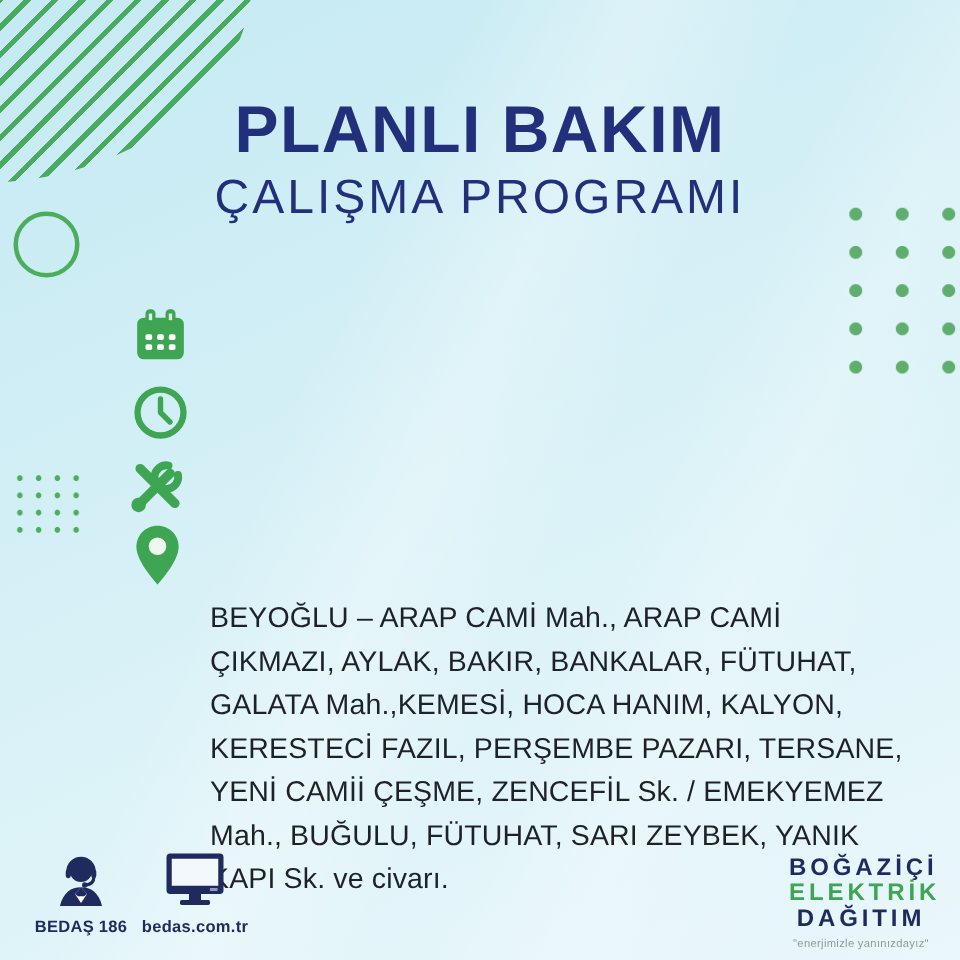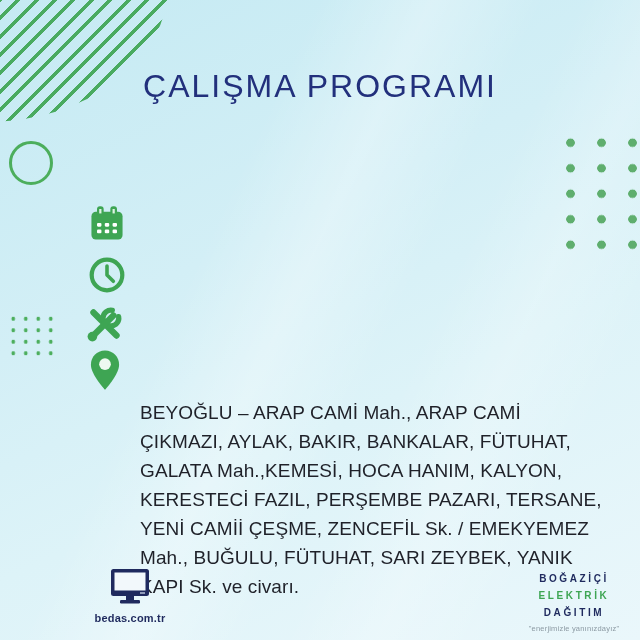--- a/index.html
+++ b/index.html
@@ -36,55 +36,56 @@
   }
   .dots-right{
     position:absolute; left:552px; top:126px; width:90px; height:124px;
     background-image:radial-gradient(circle,#5fae6e 4px,transparent 4.6px);
     background-size:31px 25.5px; background-position:3px 4px;
   }
 
   
   .title{ position:absolute; top:62px; left:0; width:100%; text-align:center; color:#22307c; }
   .title h1{ font-size:44px; font-weight:800; letter-spacing:1px; }
-  .title h2{ font-size:32px; font-weight:500; letter-spacing:2px; margin-top:6px; }
+  .title h2{ font-size:32px; font-weight:500; letter-spacing:2px; margin-top:1px; }
 
   
   .row-icon{ position:absolute; }
   .row-text{ position:absolute; color:#1f2129; }
   .txt-date { left:140px; top:205px; font-size:23px; font-weight:500; letter-spacing:.2px; }
   .txt-time { left:140px; top:257px; font-size:23px; font-weight:500; letter-spacing:.2px; }
   .txt-work { left:140px; top:309px; font-size:21px; font-weight:500; }
   .txt-loc  { left:140px; top:354px; width:462px; font-size:19px; font-weight:500;
               line-height:29px; letter-spacing:.1px;margin-top:44px; }
 
   
   .contact{ position:absolute; text-align:center; color:#1f2a5e; }
   .contact .ic{ height:40px; display:flex; align-items:flex-end; justify-content:center; }
   .contact .lbl{ display:block; margin-top:6px; font-size:11px; font-weight:700; letter-spacing:.2px; }
   .c1{ left:18px;  top:566px; width:72px; }
   .c2{ left:94px;  top:566px; width:72px; }
   .c3{ left:164px; top:566px; width:80px; }
 
   .brand{ position:absolute; right:18px; top:570px; width:96px; text-align:center; }
-  .brand .l{ display:block; font-size:10px; font-weight:800; letter-spacing:2.6px; line-height:17px; }
+  .brand .l{ display:block; font-size:16px; font-weight:800; letter-spacing:2.6px; line-height:17px; }
   .brand .navy{ color:#1f2a5e; } .brand .green{ color:#3ea553; }
   .brand .tag{ display:block; margin-top:3px; font-size:7.5px; color:#8c9aa3; letter-spacing:.2px; }
 </style>
 </head>
 <body>
 
 <div class="card">
 
   <div class="stripes"></div>
   <div class="ring"></div>
   <div class="dots-left"></div>
   <div class="dots-right"></div>
 
   <div class="title">
+    <h1>PLANLI BAKIM</h1>
     <h2>ÇALIŞMA PROGRAMI</h2>
   </div>
 
   <span class="row-icon" style="left:87px; top:204px;">
     <svg width="40" height="40" viewBox="0 0 36 36">
       <rect x="4" y="7" width="28" height="25" rx="4" fill="#3ea553"></rect>
       <rect x="9" y="2" width="6" height="9" rx="2.6" fill="#3ea553"></rect>
       <rect x="21" y="2" width="6" height="9" rx="2.6" fill="#3ea553"></rect>
       <rect x="11" y="4.5" width="2" height="4" fill="#def2e2"></rect>
       <rect x="23" y="4.5" width="2" height="4" fill="#def2e2"></rect>
@@ -118,20 +119,36 @@
   </span>
 
   <span class="row-icon" style="left:87px; top:349px;">
     <svg width="36" height="48" viewBox="0 0 34 46">
       <path d="M17 1.5 C9 1.5 3.5 7.8 3.5 15 c0 9.5 13.5 24 13.5 24 s13.5 -14.5 13.5 -24 c0 -7.2 -5.5 -13.5 -13.5 -13.5 z" fill="#3ea553"></path>
       <circle cx="17" cy="14.5" r="5.6" fill="#eef8f0"></circle>
     </svg>
   </span>
   <span class="row-text txt-loc">BEYOĞLU – ARAP CAMİ Mah., ARAP CAMİ ÇIKMAZI, AYLAK, BAKIR, BANKALAR, FÜTUHAT, GALATA Mah.,KEMESİ, HOCA HANIM, KALYON, KERESTECİ FAZIL, PERŞEMBE PAZARI, TERSANE, YENİ CAMİİ ÇEŞME, ZENCEFİL Sk. / EMEKYEMEZ Mah., BUĞULU, FÜTUHAT, SARI ZEYBEK, YANIK KAPI Sk. ve civarı.</span>
 
+  <div class="contact c1">
+    <span class="ic">
+      <svg width="40" height="38" viewBox="0 0 40 38">
+        <path d="M6 36 C8 27 13.5 23.5 20 23.5 C26.5 23.5 32 27 34 36 Z" fill="#1f2a5e"></path>
+        <path d="M20 23.5 L16 28 L20 34 L24 28 Z" fill="#ffffff"></path>
+        <path d="M20 23.5 L16 28 L18 29.5 L22 29.5 L24 28 Z" fill="#1f2a5e"></path>
+        <circle cx="20" cy="12.5" r="7.5" fill="#1f2a5e"></circle>
+        <path d="M11.5 13 A8.5 8.5 0 0 1 28.5 13" fill="none" stroke="#1f2a5e" stroke-width="2.6"></path>
+        <rect x="9.8" y="11.5" width="3.4" height="6" rx="1.6" fill="#1f2a5e"></rect>
+        <rect x="26.8" y="11.5" width="3.4" height="6" rx="1.6" fill="#1f2a5e"></rect>
+        <path d="M28.5 17 Q28.5 21.5 23 22" fill="none" stroke="#1f2a5e" stroke-width="2.2" stroke-linecap="round"></path>
+        <circle cx="22.5" cy="22" r="1.8" fill="#1f2a5e"></circle>
+      </svg>
+    </span>
+    <span class="lbl">BEDAŞ 186</span>
+  </div>
 
   <div class="contact c2">
     <span class="ic">
       <svg width="44" height="40" viewBox="0 0 44 40">
         <rect x="3" y="3" width="38" height="27" rx="2.5" fill="#1f2a5e"></rect>
         <rect x="6.5" y="6.5" width="31" height="18" fill="#f2f8fb"></rect>
         <rect x="32" y="26" width="5" height="2" fill="#8f9ab8"></rect>
         <rect x="18" y="30" width="8" height="4" fill="#1f2a5e"></rect>
         <rect x="12" y="34" width="20" height="3.4" rx="1.2" fill="#1f2a5e"></rect>
       </svg>

